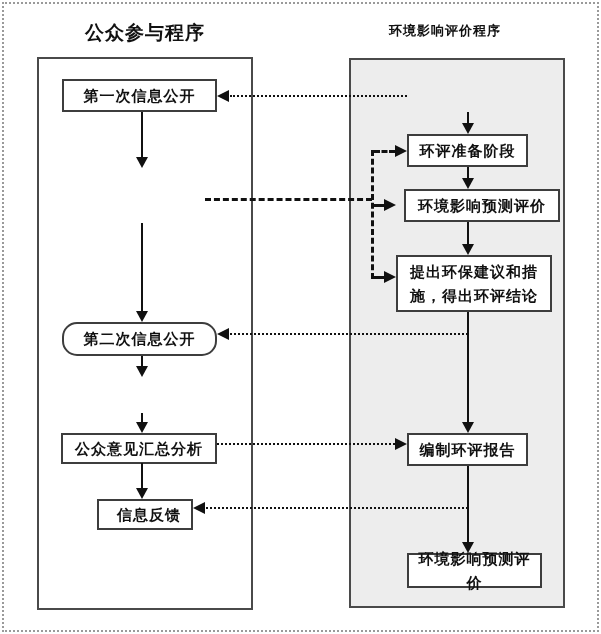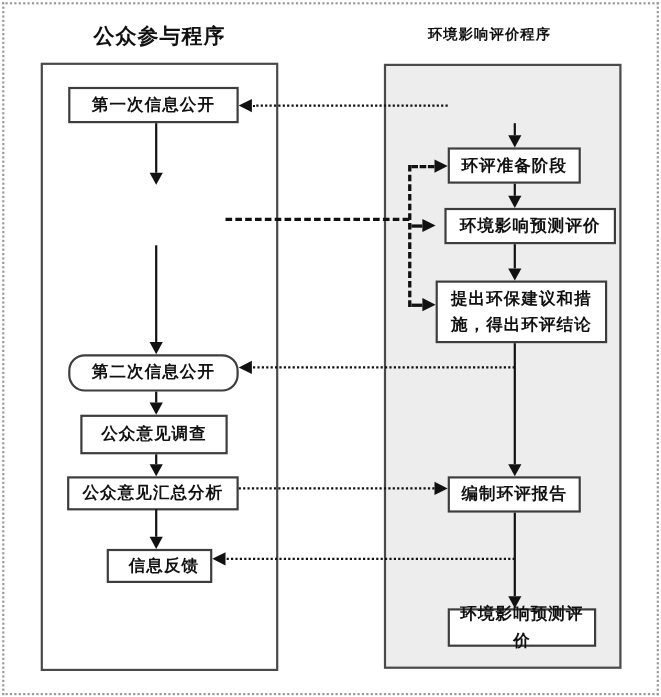--- a/index.html
+++ b/index.html
@@ -45,21 +45,20 @@
   <div class="outer-border"></div>
 
   <div class="col-title title-left">公众参与程序</div>
   <div class="col-title title-right">环境影响评价程序</div>
 
   <div class="panel panel-left"></div>
   <div class="panel panel-right"></div>
 
   <div class="node" style="left:62px;top:79px;width:155px;height:33px;">第一次信息公开</div>
   <div class="node" style="left:62px;top:322px;width:155px;height:34px;border-radius:15px;">第二次信息公开</div>
-  <div class="node" style="left:73px;top:377px;width:134px;height:36px;">公众意见调查</div>
   <div class="node" style="left:61px;top:433px;width:156px;height:31px;text-align:center;">公众意见汇总分析</div>
   <div class="node" style="left:97px;top:499px;width:96px;height:31px;padding-left:12px;">信息反馈</div>
 
   <div class="node" style="left:407px;top:134px;width:121px;height:33px;">环评准备阶段</div>
   <div class="node" style="left:404px;top:189px;width:156px;height:33px;">环境影响预测评价</div>
   <div class="node" style="left:396px;top:255px;width:156px;height:57px;">提出环保建议和措施，得出环评结论</div>
   <div class="node" style="left:407px;top:433px;width:121px;height:33px;">编制环评报告</div>
   <div class="node" style="left:407px;top:553px;width:135px;height:35px;">环境影响预测评价</div>
 
   <div class="sv" style="left:141px;top:112px;height:45px;"></div>

